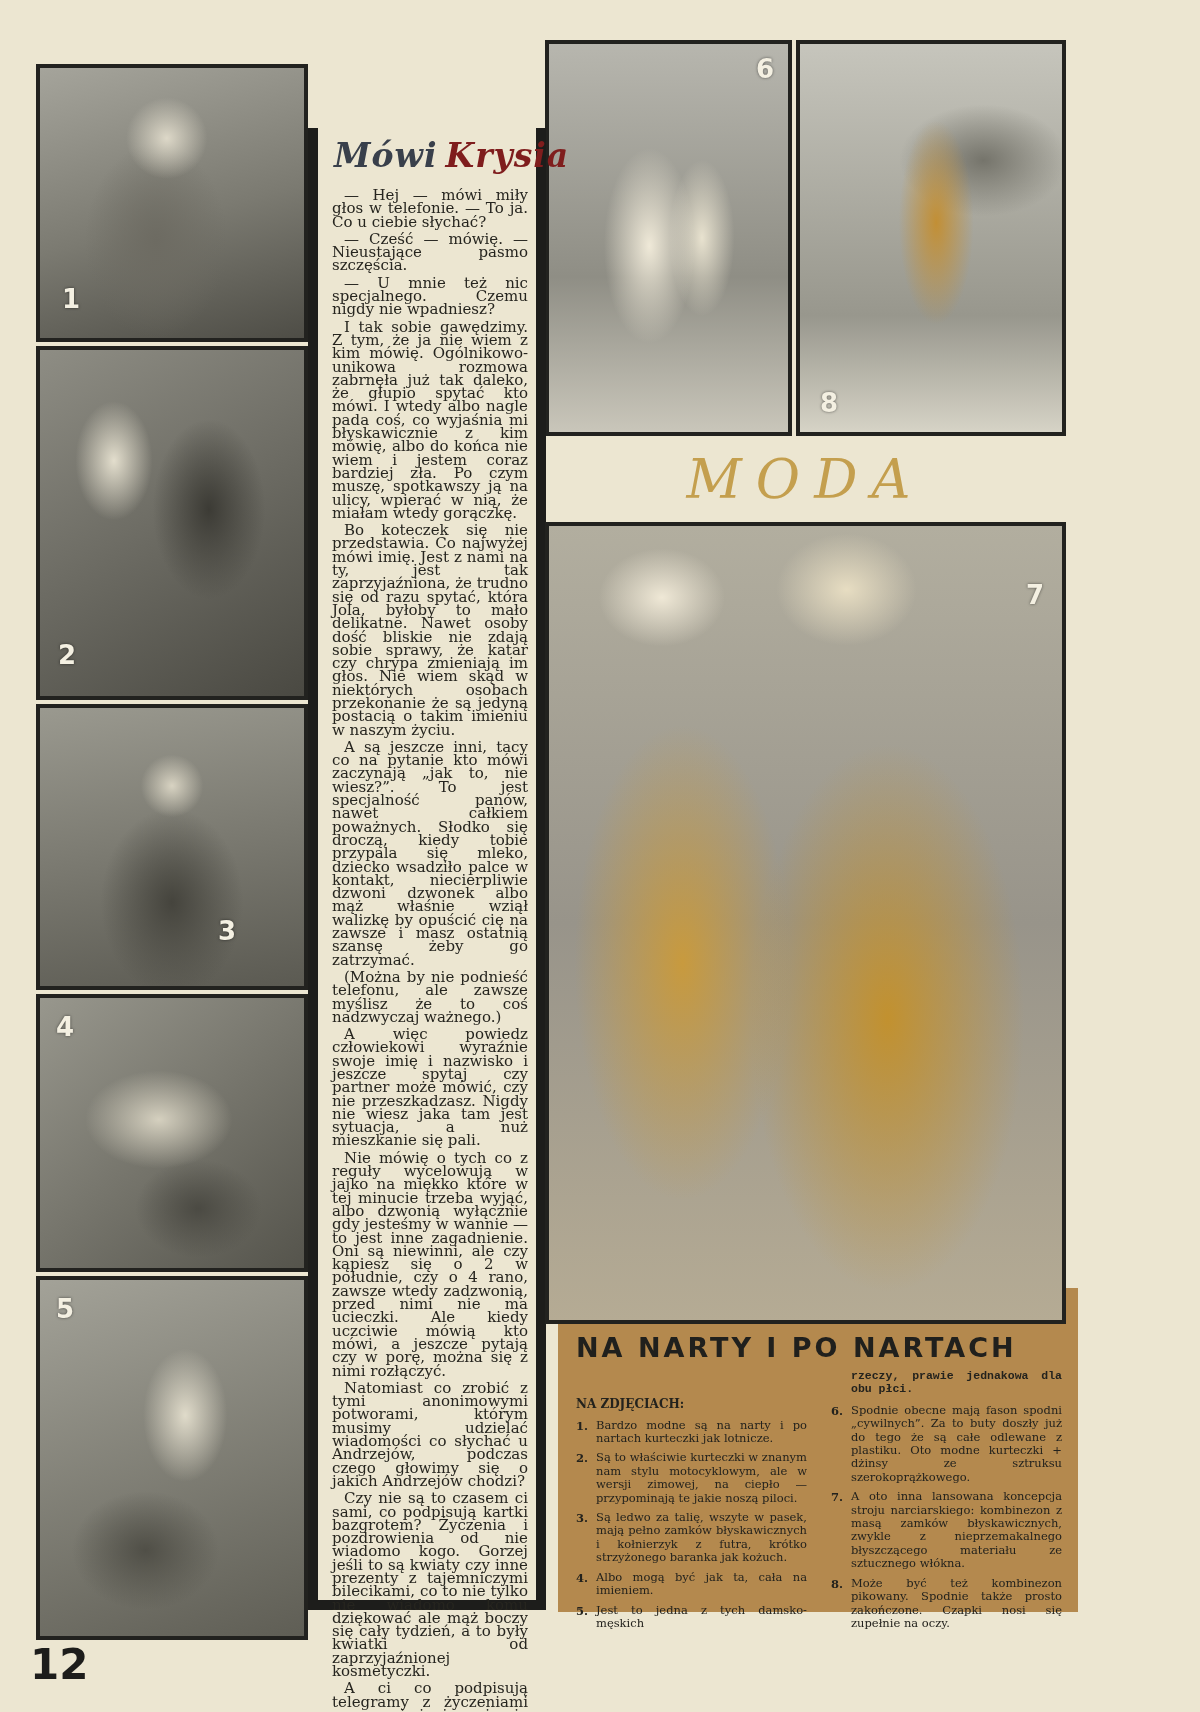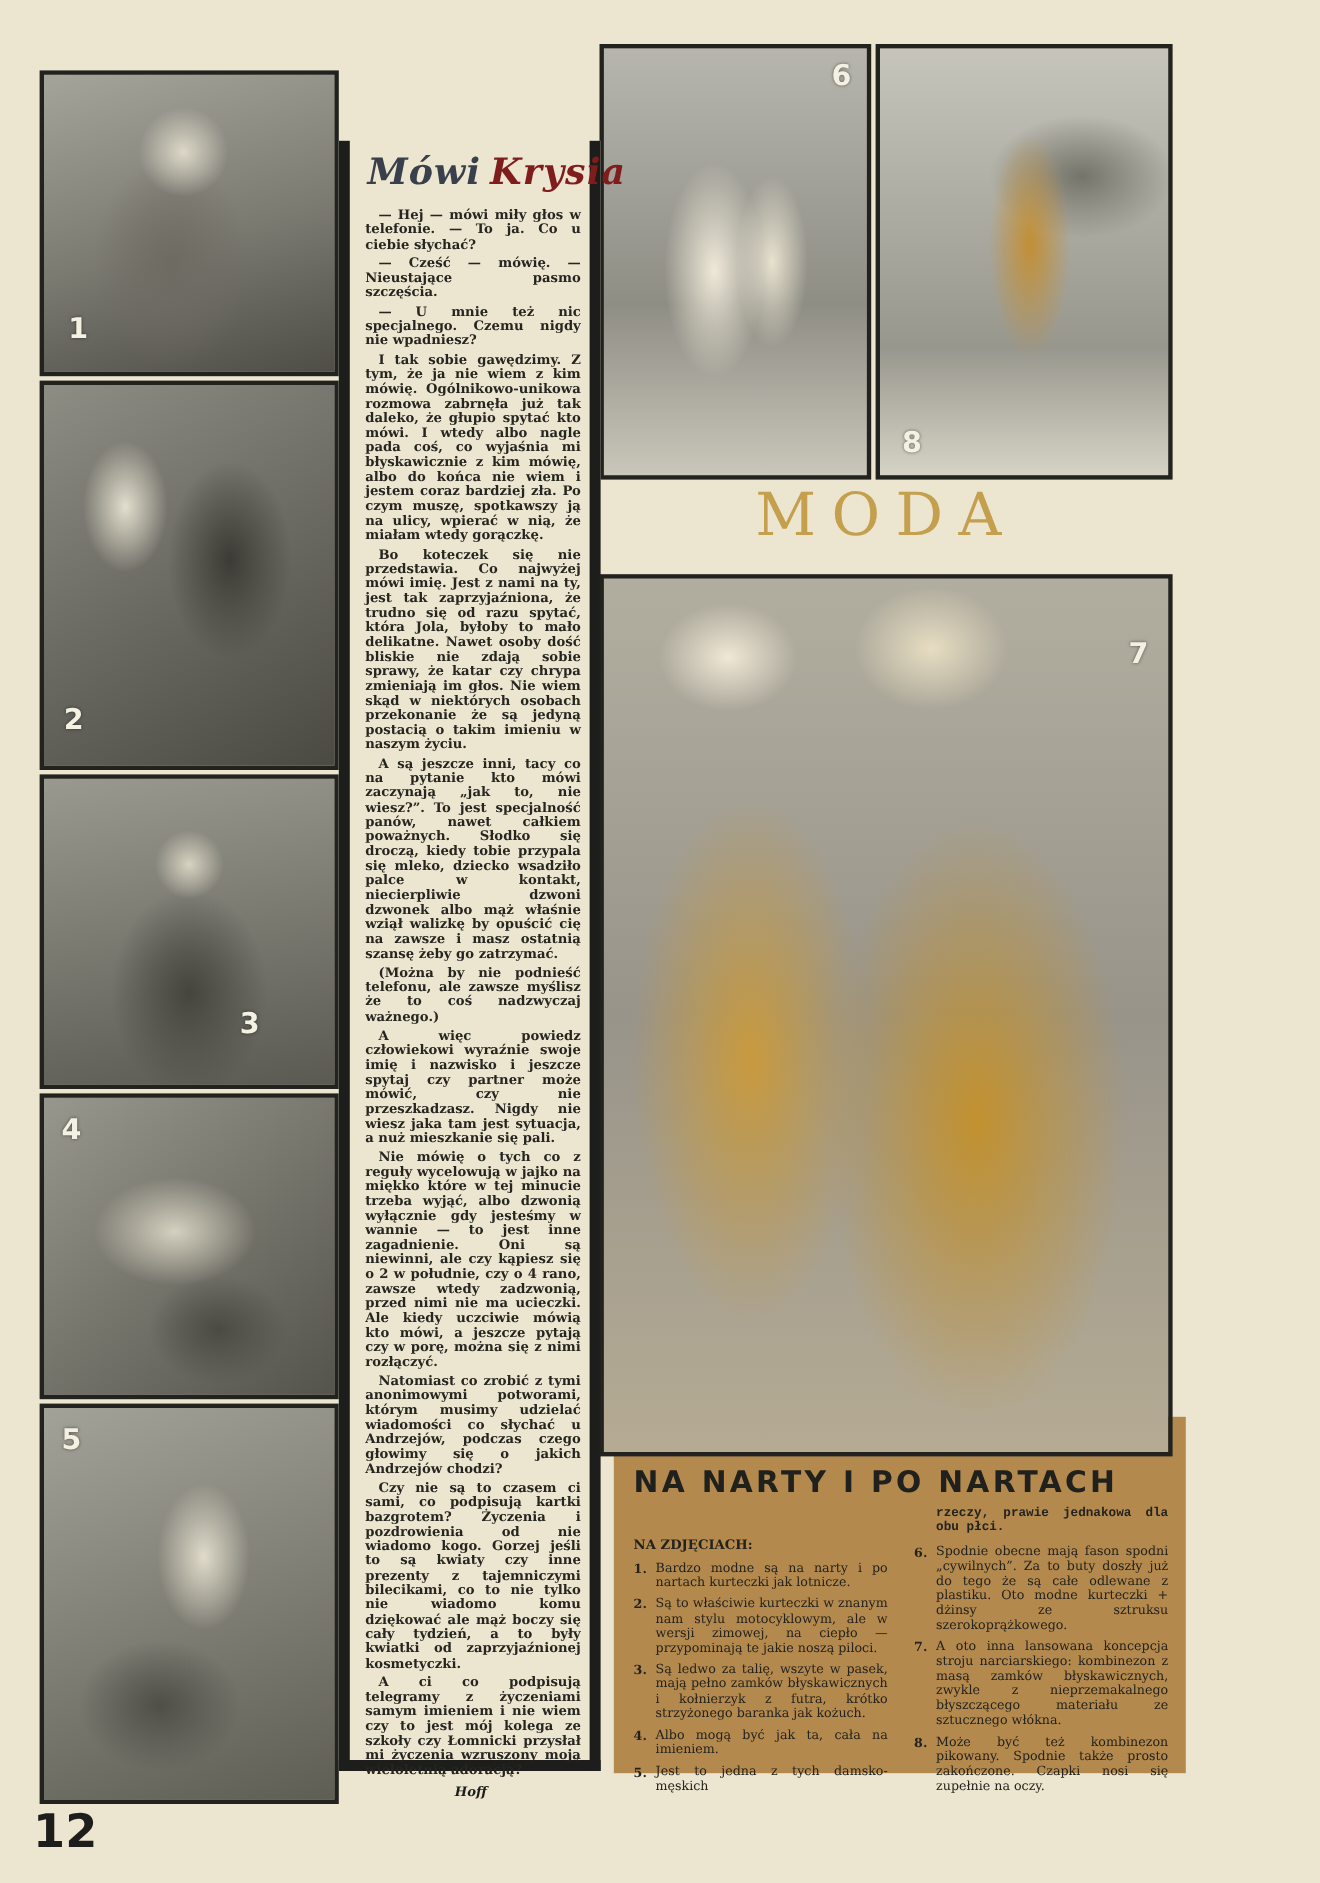--- a/index.html
+++ b/index.html
@@ -72,30 +72,30 @@
   .article-frame {
     position:absolute; left:308px; top:128px; width:238px; height:1482px;
     border:10px solid #1d1d1b; border-top:none;
     padding:6px 8px 10px 14px; background:#ece6d1; z-index:1;
   }
   .article-title { font-style:italic; font-weight:bold; font-size:33px;
     letter-spacing:1px; margin:2px 0 14px 2px; white-space:nowrap; }
   .article-title .t1 { color:#39404b; }
   .article-title .t2 { color:#7f1d1d; margin-left:8px; }
   .para {
-    font-size:12px; font-weight:bold; line-height:13.3px;
+    font-size:15px; font-weight:normal; line-height:13.3px;
     text-align:justify; text-indent:12px; margin-top:4px; color:#26251f;
   }
   .sig { font-size:12px; font-weight:bold; font-style:italic;
     text-align:center; margin-top:6px; padding-right:4px; }
 
   
   .moda {
-    position:absolute; left:545px; top:436px; width:521px;
-    text-align:center; font-family:"DejaVu Serif", serif; 
+    position:absolute; left:545px; top:448px; width:521px;
+    text-align:center; font-family:"DejaVu Serif", serif; font-style:italic;
     font-size:54px; letter-spacing:14px; color:#c49f4e;
   }
 
   
   .fashion-box {
     position:absolute; left:558px; top:1288px; width:520px; height:324px;
     background:#b4894e; z-index:1; padding:44px 16px 10px 18px;
   }
   .fashion-heading {
     font-family:"DejaVu Sans", sans-serif; font-weight:bold;

